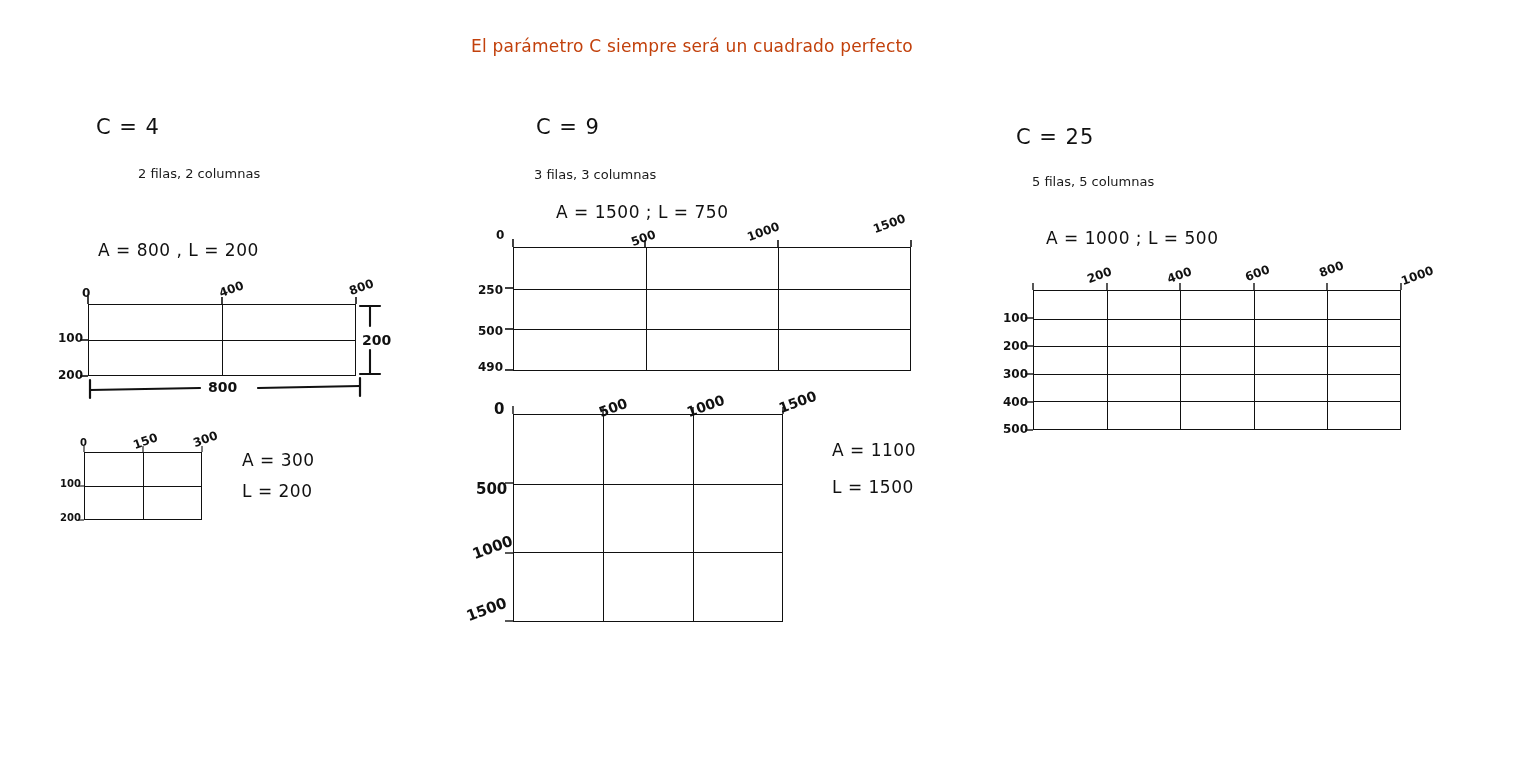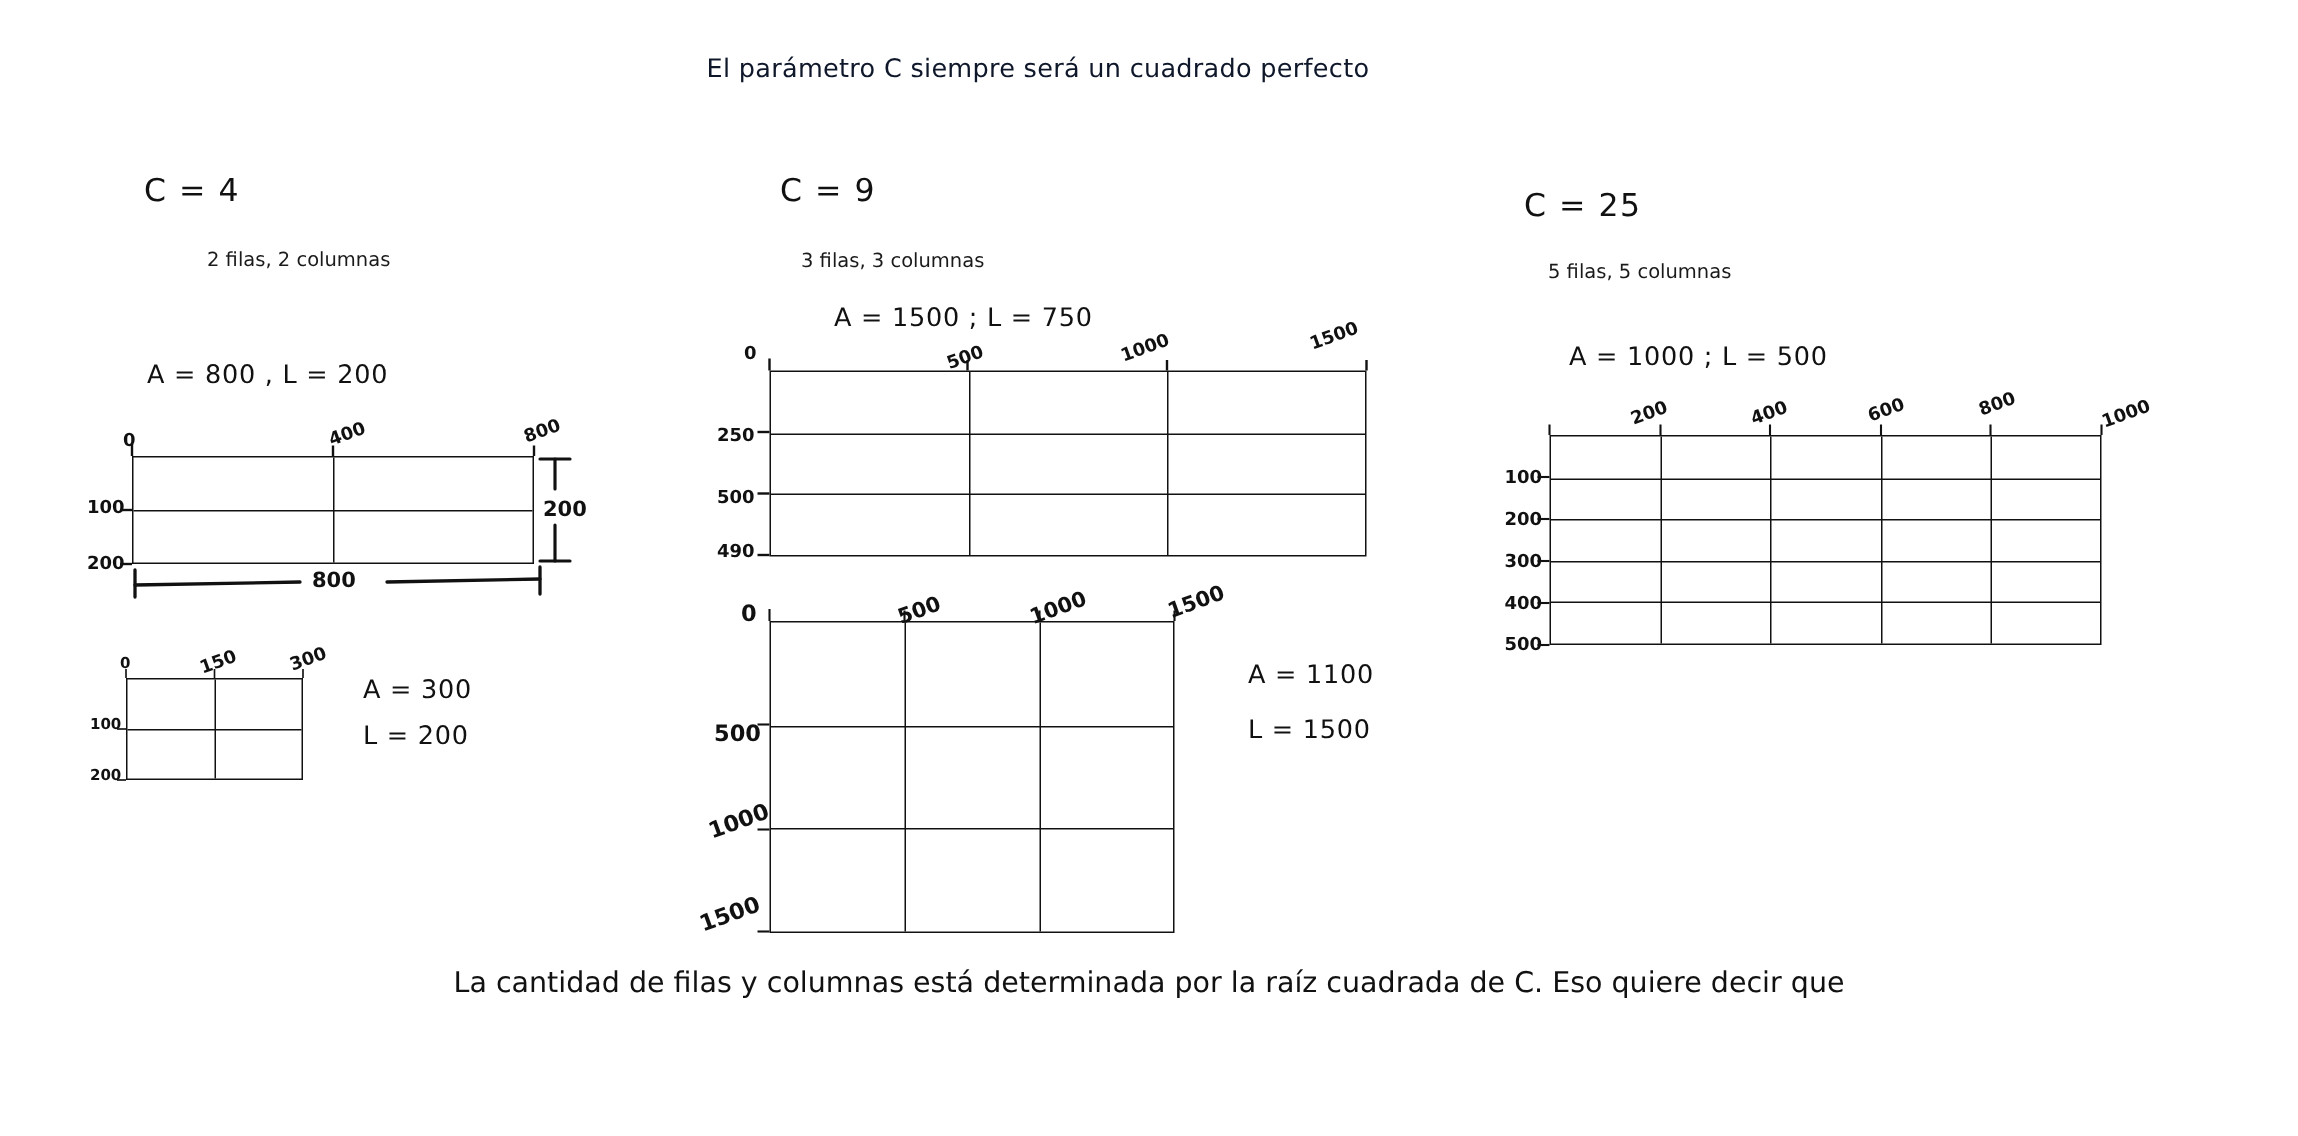--- a/index.html
+++ b/index.html
@@ -17,21 +17,21 @@
   }
   .abs { position: absolute; }
 
   .title-top {
     top: 36px;
     left: 0;
     width: 1384px;
     text-align: center;
     font-size: 17px;
     letter-spacing: 0.2px;
-    color: #0f172a;
+    color: #c2410c;
   }
 
   .case-title {
     font-size: 21px;
     letter-spacing: 1px;
     color: #111;
   }
   .case-sub {
     font-size: 13px;
     color: #1a1a1a;
@@ -129,21 +129,21 @@
   <div class="gline-h gline-thin" style="top:50%;"></div>
 </div>
 <div class="abs tick-sm" style="top:437px; left:80px;">0</div>
 <div class="abs tick-sm tick-rot" style="top:438px; left:136px;">150</div>
 <div class="abs tick-sm tick-rot" style="top:436px; left:196px;">300</div>
 <div class="abs tick-sm" style="top:478px; left:60px;">100</div>
 <div class="abs tick-sm" style="top:512px; left:60px;">200</div>
 <div class="abs hand-label" style="top:450px; left:242px;">A = 300</div>
 <div class="abs hand-label" style="top:481px; left:242px;">L = 200</div>
 
-<div class="abs case-title" style="top:115px; left:520px;">C = 9</div>
+<div class="abs case-title" style="top:115px; left:536px;">C = 9</div>
 <div class="abs case-sub" style="top:167px; left:534px;">3 filas, 3 columnas</div>
 
 <div class="abs hand-label" style="top:202px; left:556px;">A = 1500 ;  L = 750</div>
 
 <div class="grid" id="grid-c9-1" style="left:513px; top:247px; width:398px; height:124px;">
   <div class="gline-v" style="left:33.33%;"></div>
   <div class="gline-v" style="left:66.66%;"></div>
   <div class="gline-h" style="top:33.33%;"></div>
   <div class="gline-h" style="top:66.66%;"></div>
 </div>
@@ -257,14 +257,13 @@
   <g stroke="#111" stroke-width="1.1" fill="none">
     <line x1="84" y1="452" x2="84" y2="446"></line>
     <line x1="143" y1="452" x2="143" y2="446"></line>
     <line x1="202" y1="452" x2="202" y2="446"></line>
     <line x1="78" y1="486" x2="84" y2="486"></line>
     <line x1="78" y1="520" x2="84" y2="520"></line>
   </g>
 </svg>
 
 <div class="abs bottom-text">
-  <div>La cantidad de filas y columnas está determinada por la raíz cuadrada de C. Eso quiere decir que</div>
 </div>
 
 </body></html>

